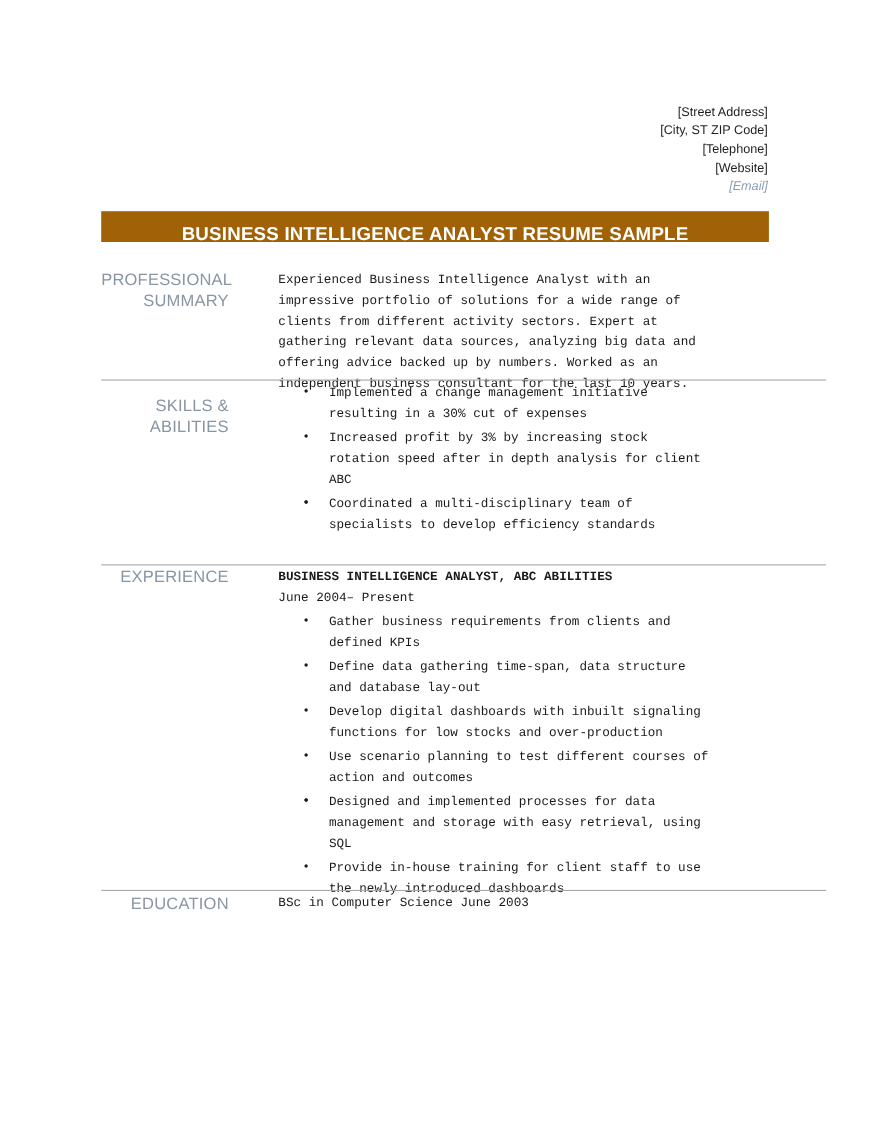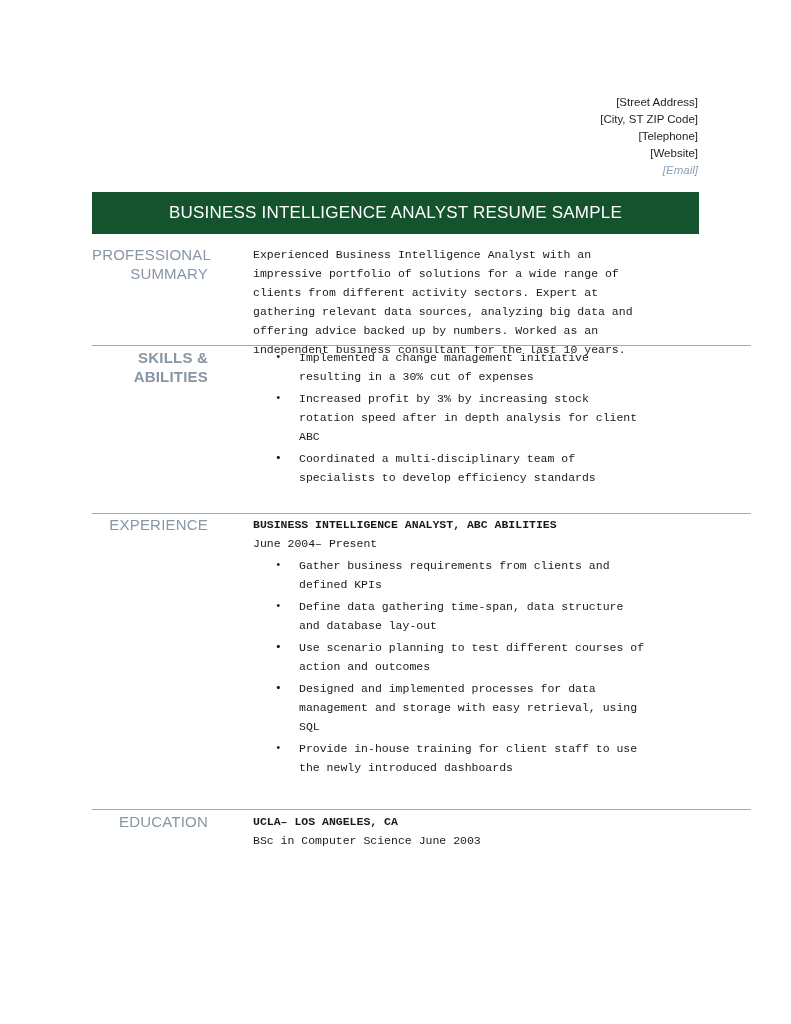--- a/index.html
+++ b/index.html
@@ -6,23 +6,23 @@
   body {
     width: 791px; height: 1024px; position: relative; overflow: hidden;
     font-family: "Liberation Sans", sans-serif; color: #1a1a1a;
   }
   .contact {
     position: absolute; right: 93px; top: 94px; text-align: right;
     font-size: 11.5px; line-height: 17px; color: #1f1f1f;
   }
   .contact .email { font-style: italic; color: #8a9fb5; }
   .banner {
-    position: absolute; left: 92px; top: 192px; width: 607px; height: 42px;
-    background: #14532d; color: #ffffff; text-align: center;
-    font-size: 17px; line-height: 42px; letter-spacing: 0.2px;
+    position: absolute; left: 92px; top: 192px; width: 607px; height: 28px;
+    background: #a16207; color: #ffffff; text-align: center;
+    font-size: 17px; line-height: 42px; letter-spacing: 0.2px; font-weight: bold;
   }
   .section { position: absolute; left: 92px; width: 659px; }
   .section.bordered { border-top: 1px solid #a8a8a8; }
   .label {
     position: absolute; left: 0; width: 116px; text-align: right;
     font-size: 15px; line-height: 19px; color: #8895a3; text-transform: uppercase;
     letter-spacing: 0.2px;
   }
   .content {
     position: absolute; left: 161px; width: 410px;
@@ -58,47 +58,46 @@
   <div class="label">
     <div>PROFESSIONAL</div>
     <div>SUMMARY</div>
   </div>
   <div class="content">
     <p>Experienced Business Intelligence Analyst with an impressive portfolio of solutions for a wide range of clients from different activity sectors. Expert at gathering relevant data sources, analyzing big data and offering advice backed up by numbers.  Worked as an independent business consultant for the last 10 years.</p>
   </div>
 </div>
 
 <div class="section bordered" style="top:345px;">
-  <div class="label" style="top:2px;font-weight:bold;">SKILLS &amp; ABILITIES</div>
+  <div class="label" style="top:14px;">SKILLS &amp; ABILITIES</div>
   <div class="content" style="top:2px;">
     <ul class="bullets">
       <li><span class="dot">•</span><span>Implemented a change management initiative resulting in a 30% cut of expenses</span></li>
       <li><span class="dot">•</span><span>Increased profit by 3% by increasing stock rotation speed after in depth analysis for client ABC</span></li>
       <li><span class="dot">•</span></li>
       <li><span class="dot">•</span><span>Coordinated a multi-disciplinary team of specialists to develop efficiency standards</span></li>
     </ul>
   </div>
 </div>
 
 <div class="section bordered" style="top:513px;">
   <div class="label" style="top:1px;">EXPERIENCE</div>
   <div class="content" style="top:1px;">
     <p class="bold">BUSINESS INTELLIGENCE ANALYST, ABC ABILITIES</p>
     <p class="gap" style="margin-bottom:3px;">June 2004– Present</p>
     <ul class="bullets">
       <li><span class="dot">•</span><span>Gather business requirements from clients and defined KPIs</span></li>
       <li><span class="dot">•</span><span>Define data gathering time-span, data structure and database lay-out</span></li>
-      <li><span class="dot">•</span></li>
+      <li><span class="dot">•</span><span>Develop digital dashboards with inbuilt signaling functions for low stocks and over-production</span></li>
       <li><span class="dot">•</span><span>Use scenario planning to test different courses of action and outcomes</span></li>
       <li><span class="dot">•</span></li>
       <li><span class="dot">•</span><span>Designed and implemented processes for data management and storage with easy retrieval, using SQL</span></li>
       <li><span class="dot">•</span><span>Provide in-house training for client staff to use the newly introduced dashboards</span></li>
     </ul>
   </div>
 </div>
 
 <div class="section bordered" style="top:809px;">
   <div class="label" style="top:2px;">EDUCATION</div>
   <div class="content" style="top:2px;">
-    <p class="bold">UCLA– LOS ANGELES, CA</p>
     <p class="gap">BSc in Computer Science June 2003</p>
   </div>
 </div>
 
 </body></html>

